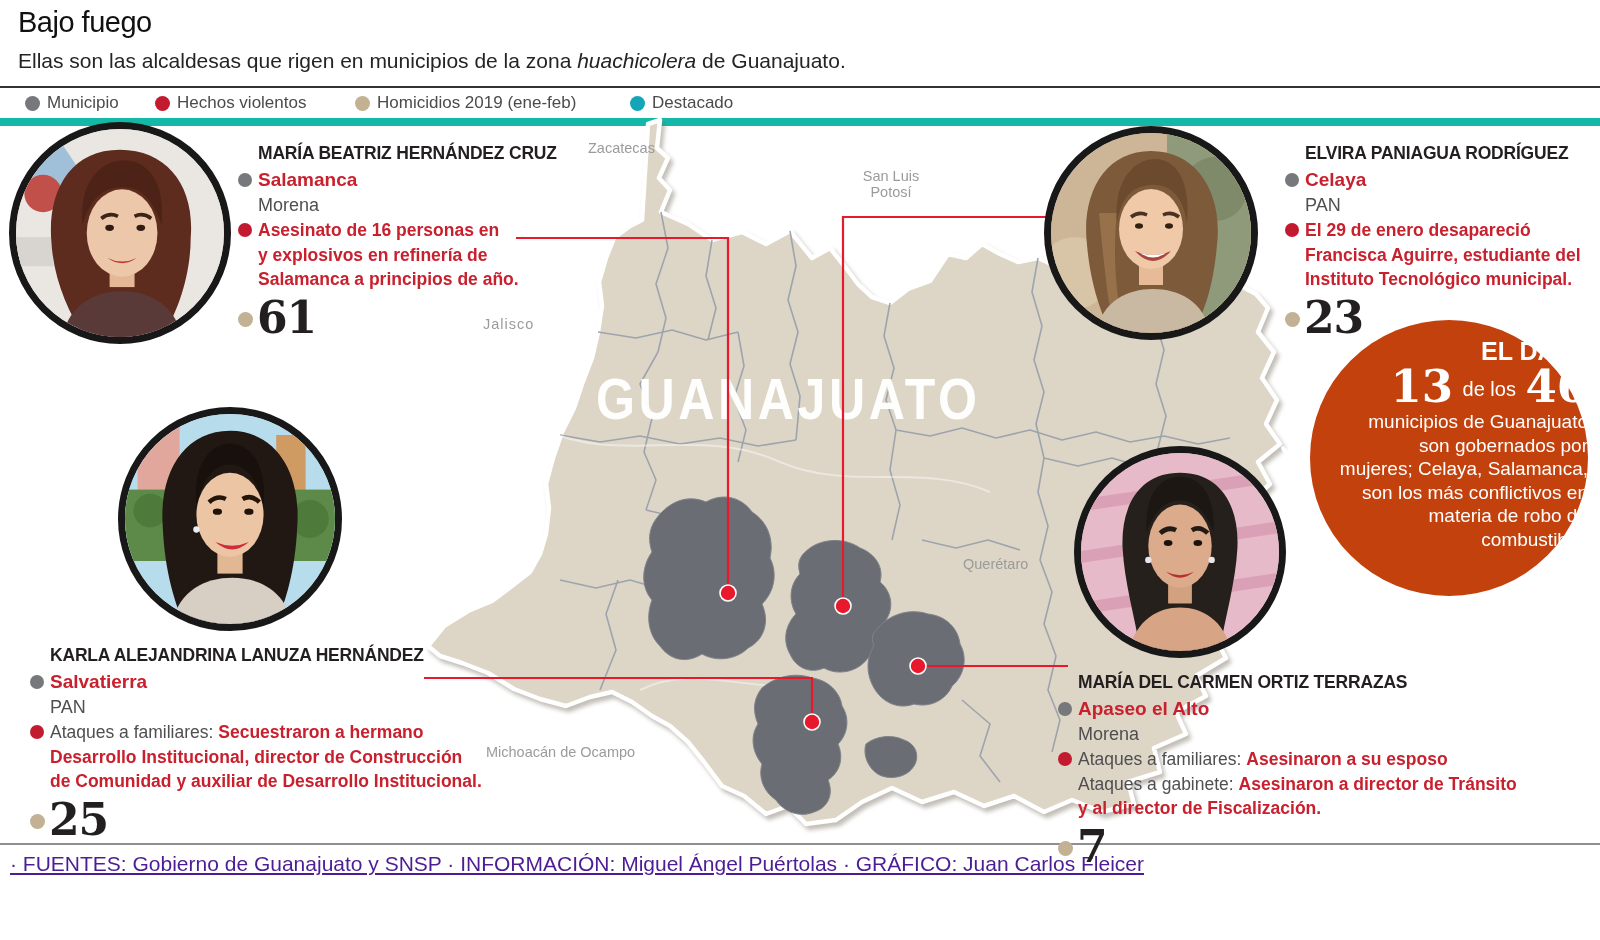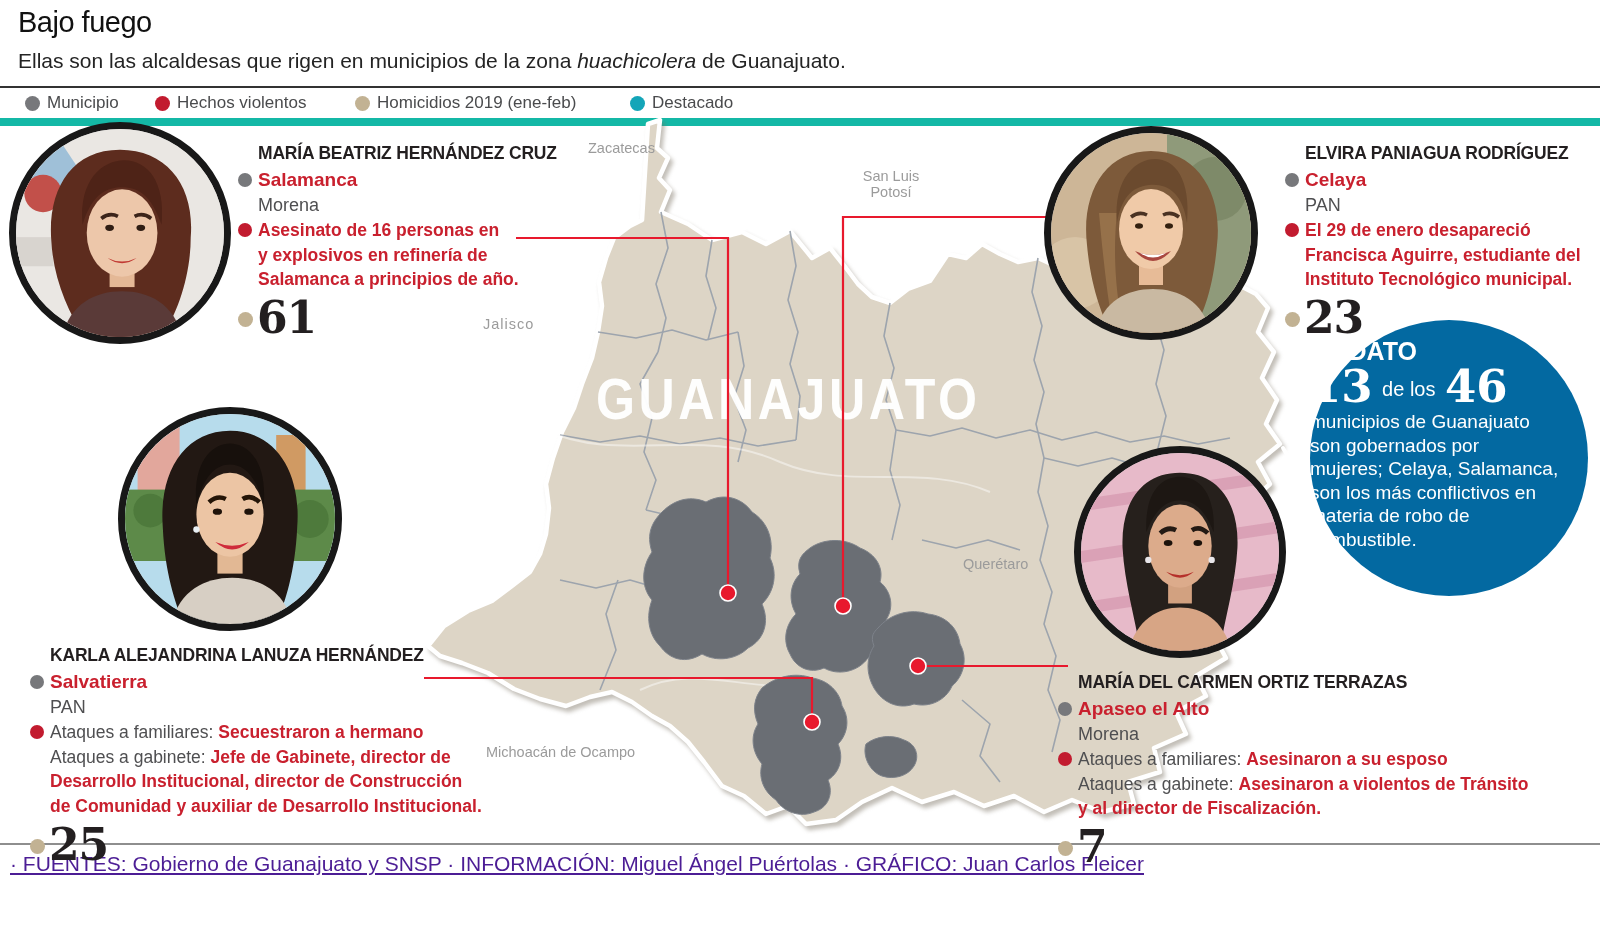--- a/index.html
+++ b/index.html
@@ -40,22 +40,22 @@
   .dot-gray{background:#77787b;top:6px;} .dot-red{background:#c21b2f;top:5px;}
   .muni{font-size:19px;font-weight:bold;color:#c9202e;white-space:nowrap;}
   .party{margin-left:20px;font-size:18px;color:#4f4f51;line-height:25px;}
   .vl{display:block;line-height:24.7px;font-size:17.5px;font-weight:bold;color:#c9202e;white-space:nowrap;}
   .vl .lab{font-weight:normal;color:#4f4f51;}
   .numrow{position:relative;padding-left:19px;margin-top:3px;}
   .numrow .dot-tan{background:#c2b293;top:17px;width:15px;height:15px;position:absolute;left:0;border-radius:50%;}
   .num{font-family:"DejaVu Serif",serif;font-weight:bold;font-size:44px;line-height:46px;color:#231f20;letter-spacing:-1px;}
 
   
-  .eldato{left:1310px;top:320px;width:278px;height:276px;border-radius:50%;background:#0369a1;
-          color:#fff;text-align:left;z-index:5;}
+  .eldato{left:1310px;top:320px;width:278px;height:276px;border-radius:50%;background:#c2410c;
+          color:#fff;text-align:right;z-index:5;}
   .eldato .ed-title{margin-top:17px;font-size:25px;font-weight:bold;}
   .eldato .ed-nums{margin-top:-2px;height:46px;}
   .eldato .bignum{font-family:"DejaVu Serif",serif;font-weight:bold;font-size:45px;line-height:46px;}
   .eldato .midtxt{font-size:20px;margin:0 5px;position:relative;top:-6px;}
   .eldato .ed-line{font-size:19px;line-height:23.5px;font-weight:500;}
 
   
   .footer-rule{left:0;top:843px;width:1600px;height:2px;background:#8e8e8e;}
   .footer{left:10px;top:852px;font-size:21px;color:#4c1d95;white-space:nowrap;text-decoration:underline;}
 </style>
@@ -299,41 +299,40 @@
   <div class="abs mayor" style="left:30px;top:643px;width:470px">
     <div class="name">KARLA ALEJANDRINA LANUZA HERNÁNDEZ</div>
     <div class="brow">
       <span class="dot dot-gray"></span>
       <span class="muni">Salvatierra</span>
     </div>
     <div class="party">PAN</div>
     <div class="brow">
       <span class="dot dot-red"></span>
       <span class="vl"><span class="lab">Ataques a familiares: </span><span>Secuestraron a hermano</span></span>
-      <span class="vl"><span class="lab">Ataques a gabinete: </span><span>Jefe de Gabinete, director de</span></span>
       <span class="vl"><span>Desarrollo Institucional, director de Construcción</span></span>
       <span class="vl"><span>de Comunidad y auxiliar de Desarrollo Institucional.</span></span>
     </div>
     <div class="numrow">
       <span class="dot-tan"></span>
       <span class="num">25</span>
     </div>
   </div>
 
   <div class="abs mayor" style="left:1058px;top:670px;width:480px">
     <div class="name">MARÍA DEL CARMEN ORTIZ TERRAZAS</div>
     <div class="brow">
       <span class="dot dot-gray"></span>
       <span class="muni">Apaseo el Alto</span>
     </div>
     <div class="party">Morena</div>
     <div class="brow">
       <span class="dot dot-red"></span>
       <span class="vl"><span class="lab">Ataques a familiares: </span><span>Asesinaron a su esposo</span></span>
-      <span class="vl"><span class="lab">Ataques a gabinete: </span><span>Asesinaron a violentos de Tránsito</span></span>
+      <span class="vl"><span class="lab">Ataques a gabinete: </span><span>Asesinaron a director de Tránsito</span></span>
       <span class="vl"><span>y al director de Fiscalización.</span></span>
     </div>
     <div class="numrow">
       <span class="dot-tan"></span>
       <span class="num">7</span>
     </div>
   </div>
 
   <div class="abs eldato">
     <div class="ed-title">EL DATO</div>

